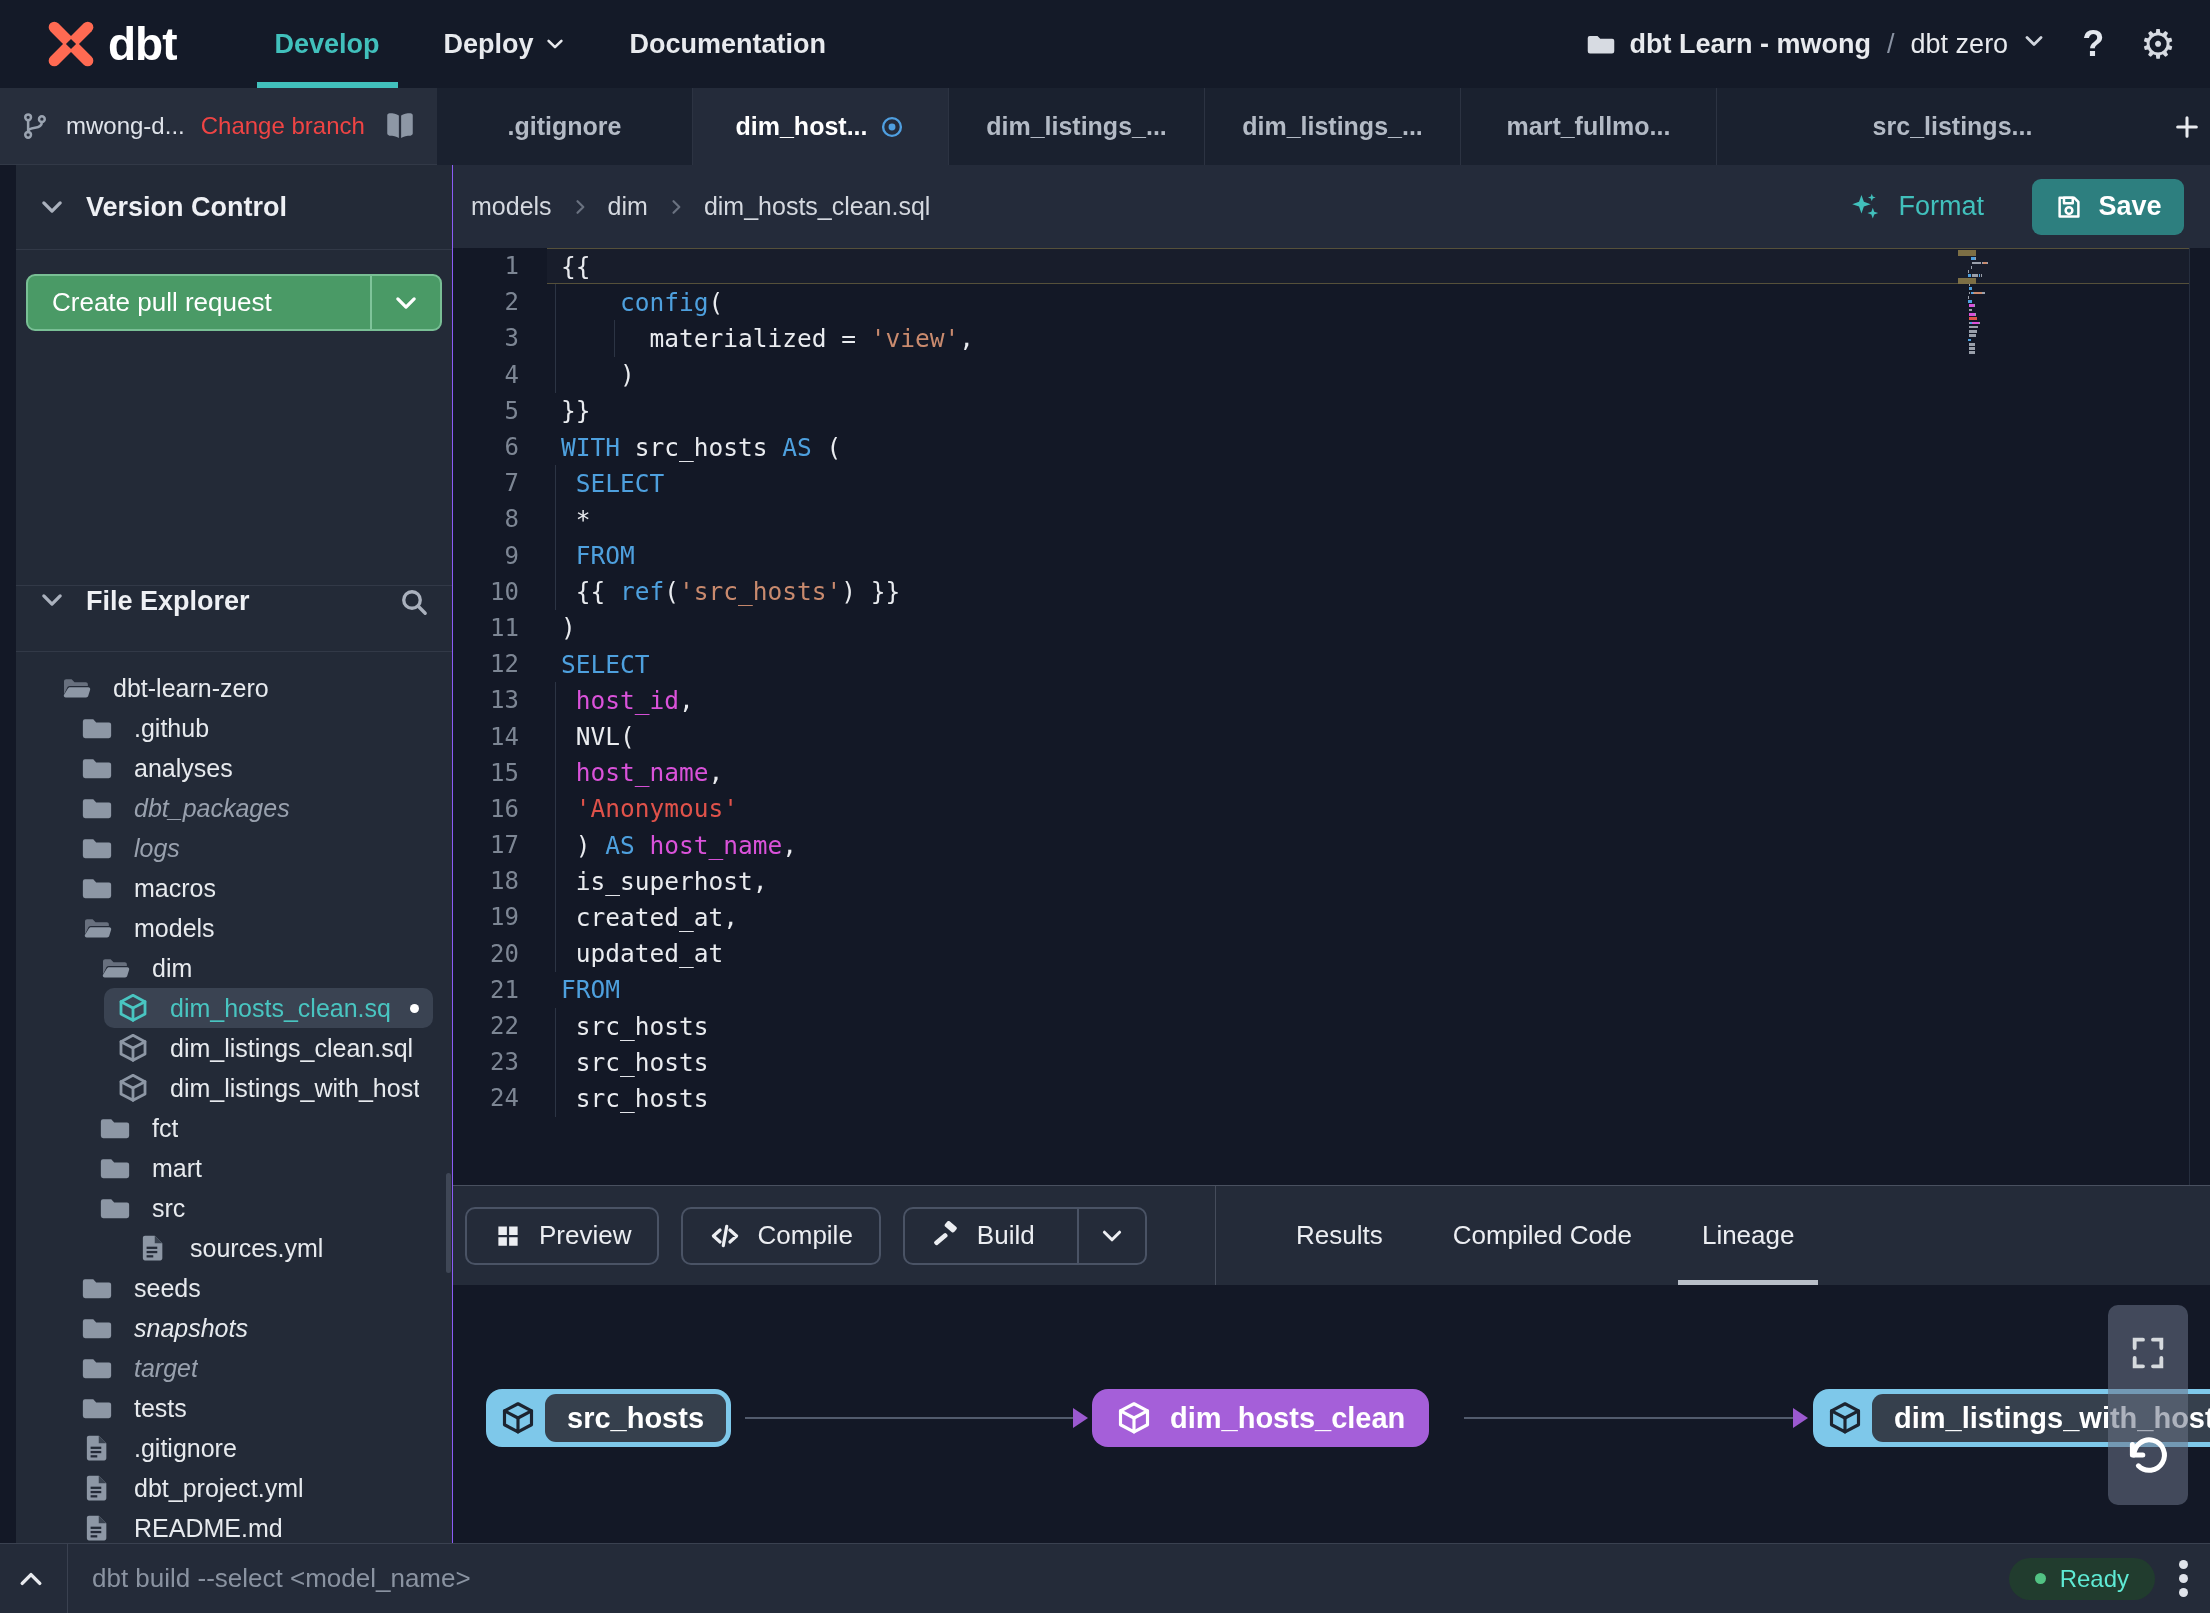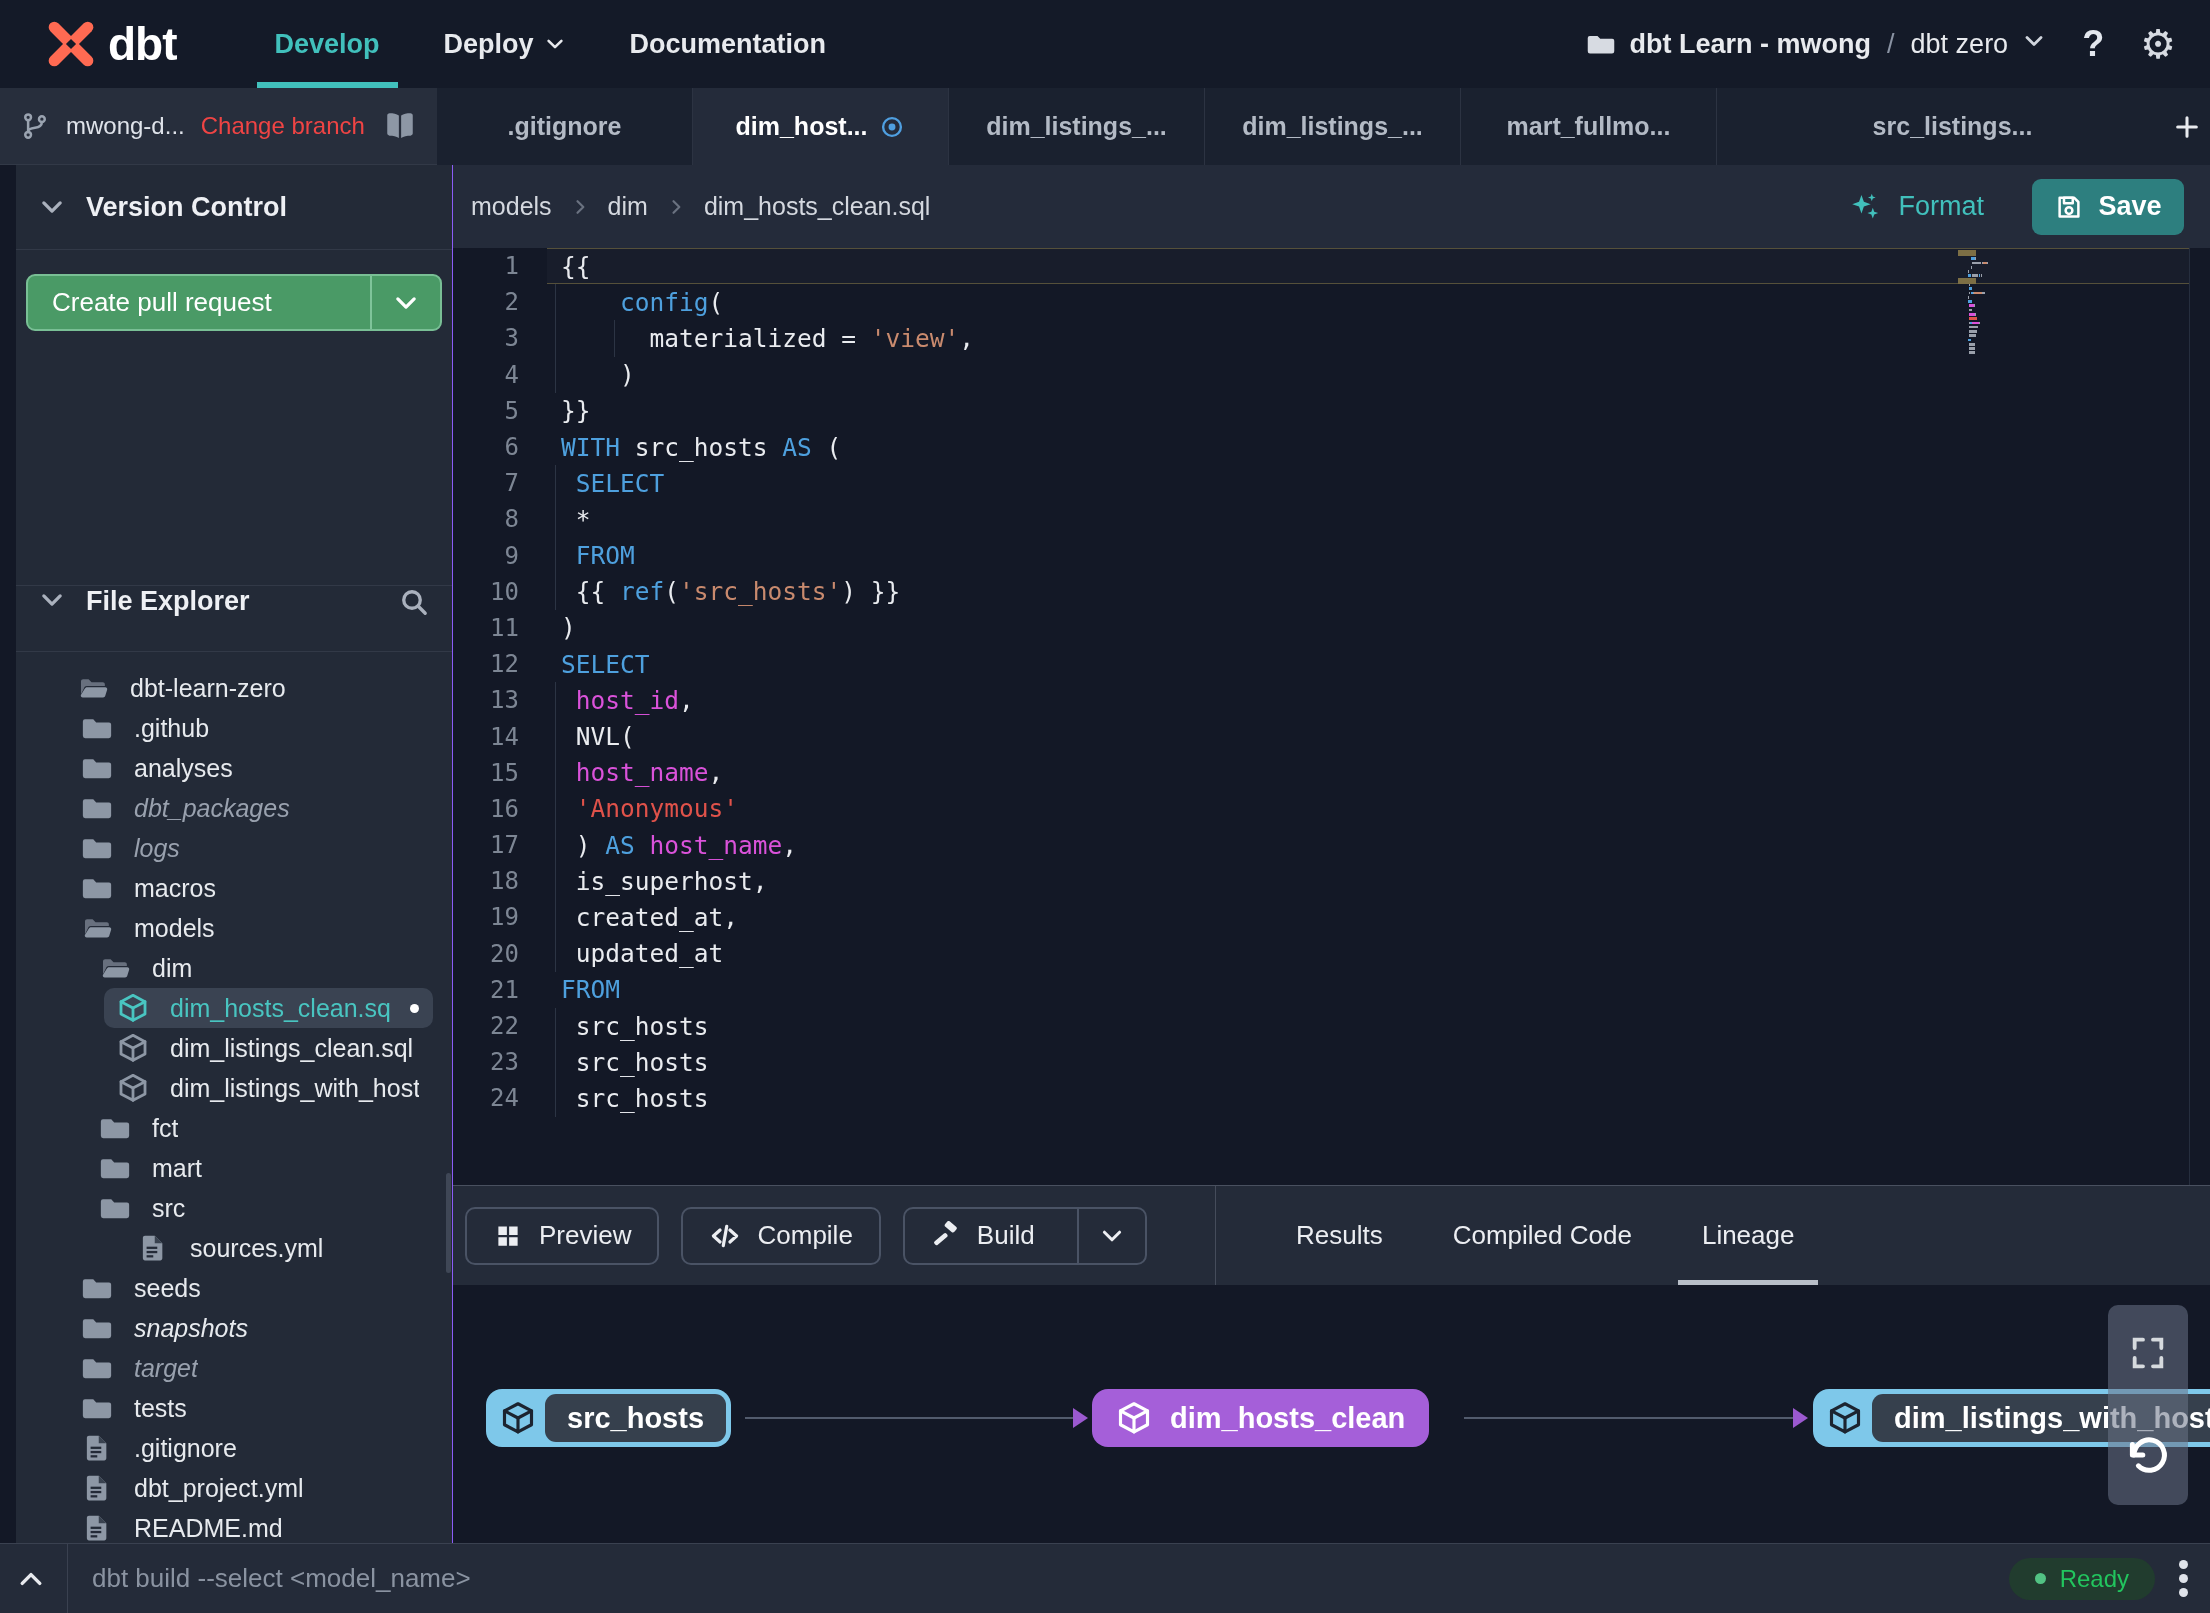--- a/index.html
+++ b/index.html
@@ -107,21 +107,21 @@
   .lpanel .fs { color:#d6dade; cursor:pointer; }
   .lpanel .rf { color:#ffffff; cursor:pointer; }
 
   
   .cmdbar { position:absolute; left:0; top:1543px; width:2210px; height:70px; background:#242b39; border-top:1px solid #3a4150; display:flex; align-items:center; z-index:10; }
   .cmd-chevron { margin-left:16px; color:#e8eaee; cursor:pointer; }
   .cmd-div { position:absolute; left:67px; top:0; bottom:0; width:1px; background:#3a4150; }
   .cmd-placeholder { margin-left:46px; color:#8a93a1; font-size:26px; }
   .status-pill { margin-left:auto; height:42px; border-radius:21px; background:#213c2e; display:flex; align-items:center; gap:14px; padding:0 26px; }
   .status-pill .sdot { width:11px; height:11px; border-radius:50%; background:#52c283; }
-  .status-pill .stext { color:#22c55e; font-size:24px; }
+  .status-pill .stext { color:#5eead4; font-size:24px; }
   .kebab { margin:0 22px 0 24px; display:flex; flex-direction:column; gap:5px; cursor:pointer; }
   .kebab i { width:9px; height:9px; border-radius:50%; background:#dfe3ea; }
 </style>
 </head>
 <body>
 
 <div class="app">
 
   <div class="topnav">
     <div class="logo">
@@ -379,21 +379,21 @@
         </span>
       <span>File Explorer</span>
       <span class="fe-search icon">
           <svg width="32" height="32" viewBox="0 0 24 24" fill="none" stroke="currentColor" stroke-width="2.5" stroke-linecap="round">
             <circle cx="10.5" cy="10.5" r="6.2"></circle>
             <path d="m15.4 15.4 5 5"></path>
           </svg>
         </span>
     </div>
     <div class="tree" id="filetree">
-        <div class="trow" style="padding-left: 48px;">
+        <div class="trow" style="padding-left: 31px;">
           <div class="trow-inner">
             <span class="ticon icon">
               <svg width="32" height="32" viewBox="0 0 24 24" fill="currentColor">
                 <path opacity=".65" d="M2.9 5.5h5.8l2.2 2.2h8.4c.9 0 1.6.7 1.6 1.6v1.2H7.3c-.9 0-1.7.6-1.9 1.4L3 16.6V7.1c0-.9.7-1.6 1.6-1.6Z"></path>
                 <path d="M7.6 11.4h13.6c1 0 1.7.9 1.4 1.9l-1.4 4.6c-.2.7-.9 1.2-1.6 1.2H4.3c-1 0-1.7-1-1.4-1.9l2.9-4.6c.3-.7 1-1.2 1.8-1.2Z"></path>
               </svg>
             </span>
             <span class="tlabel">dbt-learn-zero</span>
           </div>
         </div>

